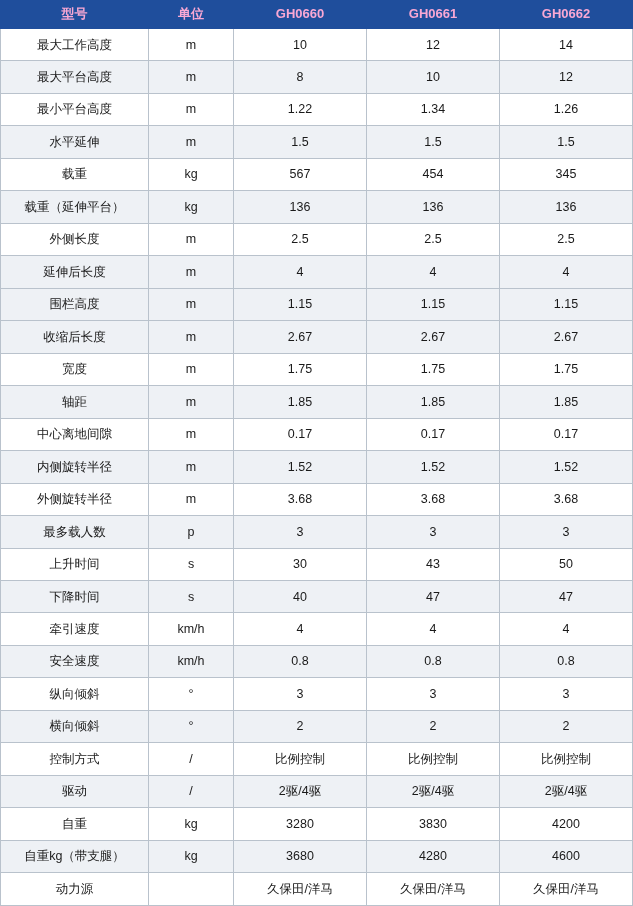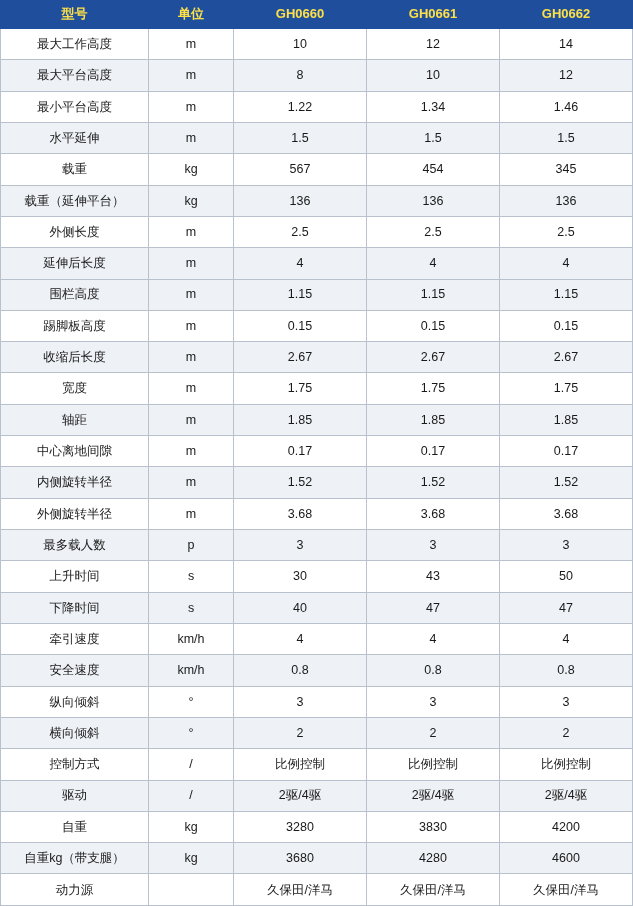--- a/index.html
+++ b/index.html
@@ -29,21 +29,21 @@
     vertical-align: middle;
     font-size: 12.5px;
     color: #1a1a1a;
     padding: 0 2px;
     line-height: 1.15;
     white-space: nowrap;
     overflow: hidden;
   }
   #spec-table thead th {
     background: #1f4e9c;
-    color: #fde047;
+    color: #f9a8d4;
     font-weight: bold;
     font-size: 13px;
     border: 1px solid #1f4e9c;
     height: 27px;
   }
   #spec-table tbody tr { height: 29px; }
   #spec-table tbody tr.row-odd  td { background: #ffffff; }
   #spec-table tbody tr.row-even td { background: #eef1f5; }
   #spec-table tbody td.label-cell { font-size: 12.5px; }
 </style>
@@ -80,21 +80,21 @@
         <td>m</td>
         <td>8</td>
         <td>10</td>
         <td>12</td>
       </tr>
       <tr class="row-odd">
         <td class="label-cell">最小平台高度</td>
         <td>m</td>
         <td>1.22</td>
         <td>1.34</td>
-        <td>1.46</td>
+        <td>1.26</td>
       </tr>
       <tr class="row-even">
         <td class="label-cell">水平延伸</td>
         <td>m</td>
         <td>1.5</td>
         <td>1.5</td>
         <td>1.5</td>
       </tr>
       <tr class="row-odd">
         <td class="label-cell">载重</td>
@@ -123,27 +123,20 @@
         <td>4</td>
         <td>4</td>
         <td>4</td>
       </tr>
       <tr class="row-even">
         <td class="label-cell">围栏高度</td>
         <td>m</td>
         <td>1.15</td>
         <td>1.15</td>
         <td>1.15</td>
-      </tr>
-      <tr class="row-odd">
-        <td class="label-cell">踢脚板高度</td>
-        <td>m</td>
-        <td>0.15</td>
-        <td>0.15</td>
-        <td>0.15</td>
       </tr>
       <tr class="row-even">
         <td class="label-cell">收缩后长度</td>
         <td>m</td>
         <td>2.67</td>
         <td>2.67</td>
         <td>2.67</td>
       </tr>
       <tr class="row-odd">
         <td class="label-cell">宽度</td>

